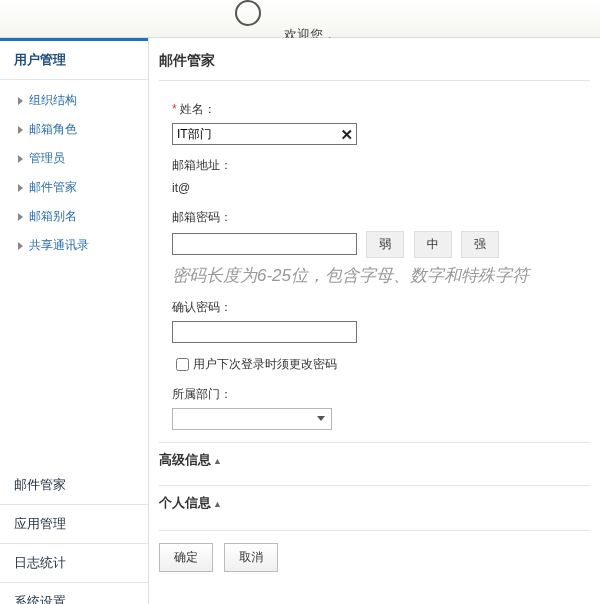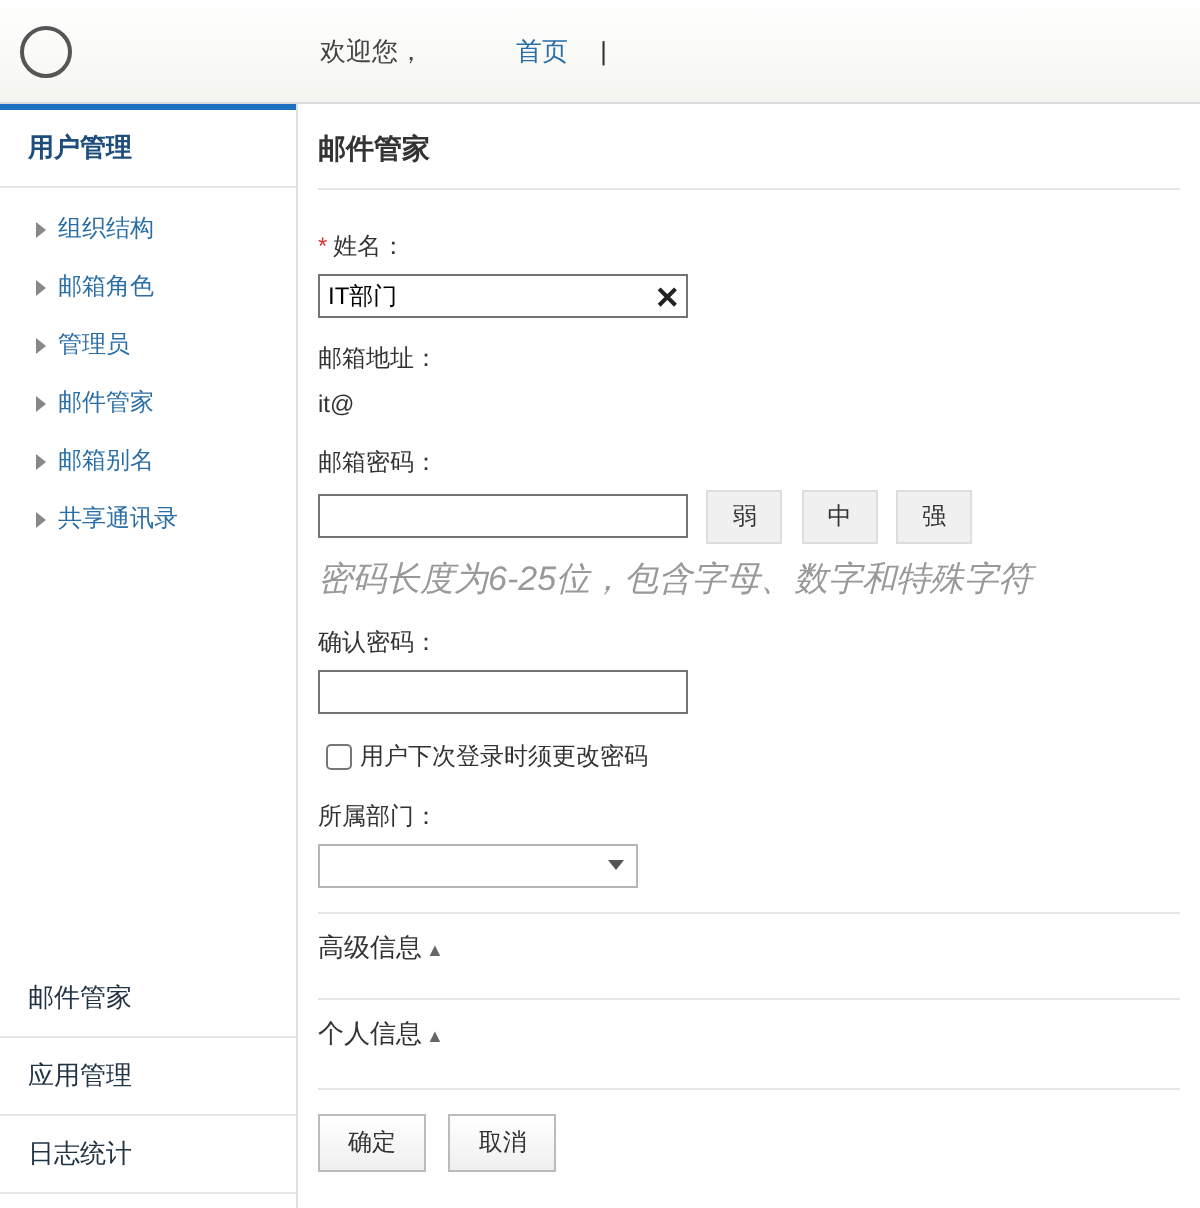--- a/index.html
+++ b/index.html
@@ -5,26 +5,27 @@
   * { box-sizing: border-box; }
   body {
     margin: 0;
     font-family: "Microsoft YaHei", Arial, sans-serif;
     font-size: 12px;
     color: #333;
     background: #fff;
     width: 600px;
   }
   .top-header {
-    height: 52px;
+    height: 38px;
     background: linear-gradient(#fff, #f5f5f0);
     border-bottom: 1px solid #ddd;
     display: flex;
     align-items: center;
     padding: 0 10px;
+    flex-direction: column;
   }
   .logo-area {
     width: 130px;
     height: 36px;
     display: flex;
     align-items: center;
   }
   .logo-circle {
     width: 26px; height: 26px;
     border: 2px solid #555;
@@ -99,21 +100,21 @@
     margin: 14px 10px 0 10px;
     font-size: 14px;
     font-weight: bold;
     color: #333;
     border-bottom: 1px solid #e5e5e5;
     padding-bottom: 10px;
   }
   .form {
     padding: 8px 10px 0 10px;
   }
-  .form-row { margin: 12px 0; }
+  .form-row { margin: 12px 13px; }
   .form-label { font-size: 12px; color: #333; margin-bottom: 5px; }
   .req { color: #d33; margin-right: 3px; }
   .input {
     width: 185px;
     height: 22px;
     border: 1px solid #737373;
     padding: 1px 22px 1px 4px;
     font-size: 12px;
     position: relative;
   }
@@ -159,21 +160,21 @@
     width: 0; height: 0;
     border-left: 4px solid transparent;
     border-right: 4px solid transparent;
     border-top: 5px solid #555;
   }
   .accordion {
     margin: 8px 10px 0 10px;
     border-top: 1px solid #e5e5e5;
     padding: 8px 0;
     font-size: 13px;
-    font-weight: normal;
+    font-weight: bold;
     color: #333;
     cursor: pointer;
   }
   .accordion .up {
     font-size: 9px;
     vertical-align: middle;
     margin-left: 2px;
     color: #666;
   }
   .actions {

